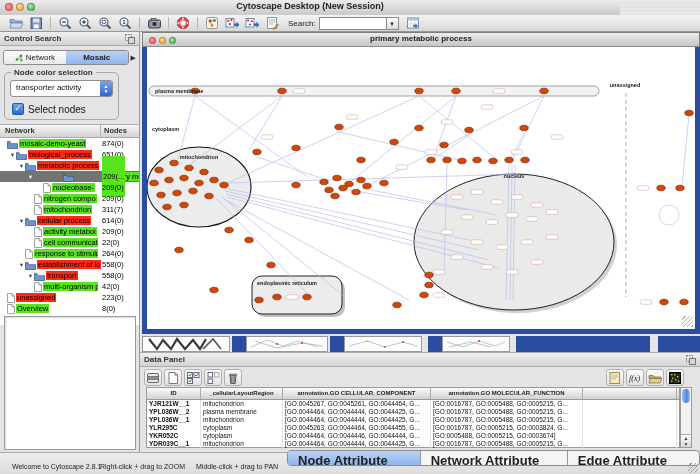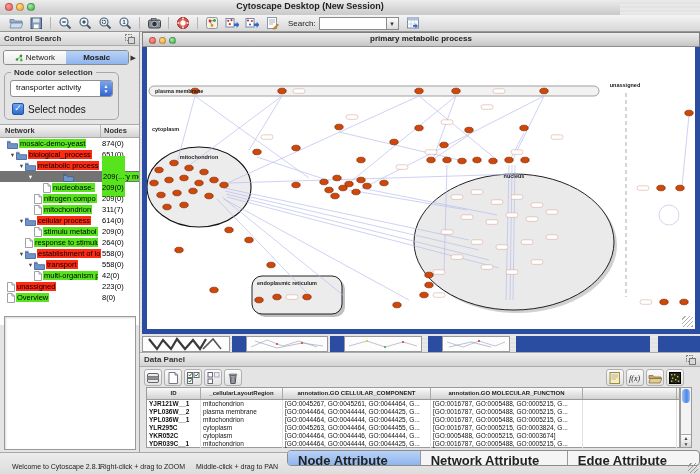--- a/index.html
+++ b/index.html
@@ -376,22 +376,31 @@
           </svg></span>
         <span class="chip red" style="max-width: 62px;">cellular process</span>
         <span class="val">614(0)</span>
       </div>
       <div class="trow">
         <span class="arrow" style="margin-left: 27px;"></span>
         <span><svg width="8" height="10" viewBox="0 0 8 10">
             <path d="M0.5,0.5 h4.5 l2.5,2.5 v6.5 h-7z" fill="#fff" stroke="#8a8a8a" stroke-width="0.8"></path>
             <path d="M5,0.5 v2.5 h2.5" fill="none" stroke="#8a8a8a" stroke-width="0.8"></path>
           </svg></span>
-        <span class="chip green" style="max-width: 53px;">stimulu metabol</span>
+        <span class="chip green" style="max-width: 53px;">activity metabol</span>
         <span class="val">209(0)</span>
+      </div>
+      <div class="trow">
+        <span class="arrow" style="margin-left: 27px;"></span>
+        <span><svg width="8" height="10" viewBox="0 0 8 10">
+            <path d="M0.5,0.5 h4.5 l2.5,2.5 v6.5 h-7z" fill="#fff" stroke="#8a8a8a" stroke-width="0.8"></path>
+            <path d="M5,0.5 v2.5 h2.5" fill="none" stroke="#8a8a8a" stroke-width="0.8"></path>
+          </svg></span>
+        <span class="chip green" style="max-width: 53px;">cell communicat</span>
+        <span class="val">22(0)</span>
       </div>
       <div class="trow">
         <span class="arrow" style="margin-left: 18px;"></span>
         <span><svg width="8" height="10" viewBox="0 0 8 10">
             <path d="M0.5,0.5 h4.5 l2.5,2.5 v6.5 h-7z" fill="#fff" stroke="#8a8a8a" stroke-width="0.8"></path>
             <path d="M5,0.5 v2.5 h2.5" fill="none" stroke="#8a8a8a" stroke-width="0.8"></path>
           </svg></span>
         <span class="chip green" style="max-width: 62px;">response to stimulu</span>
         <span class="val">264(0)</span>
       </div>

